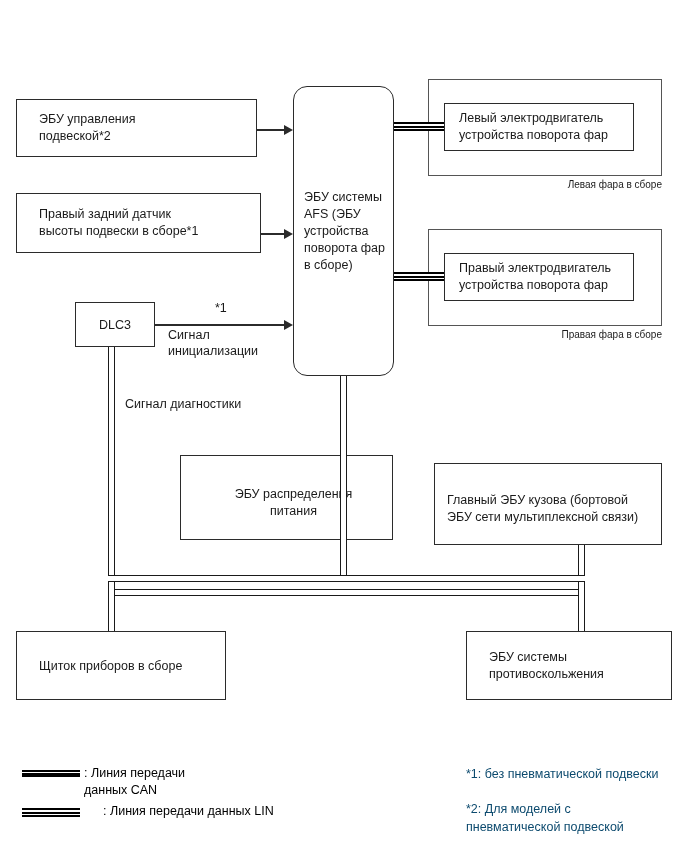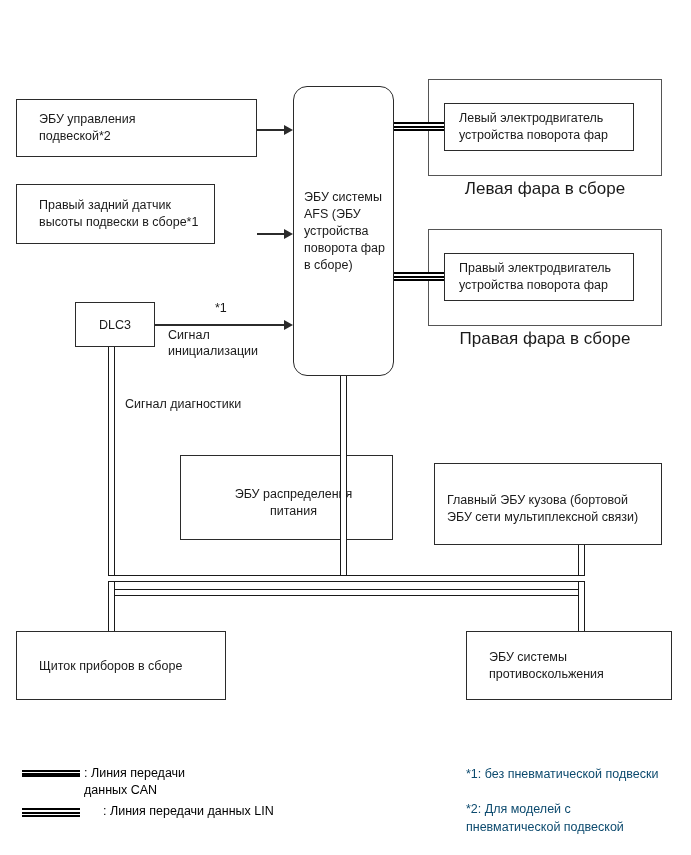--- a/index.html
+++ b/index.html
@@ -56,23 +56,23 @@
   .frame {
     position: absolute;
     border: 1px solid #555;
     background: #ffffff;
     box-sizing: border-box;
     z-index: 10;
   }
 
   .caption {
     position: absolute;
-    font-size: 17px;
+    font-size: 10px;
     color: #1a1a1a;
-    text-align: center;
+    text-align: right;
     z-index: 30;
   }
 
   
   .arrow-line {
     position: absolute;
     height: 1.5px;
     background: #2b2b2b;
     z-index: 15;
   }
@@ -226,21 +226,21 @@
   <div class="lin-h" style="left:390px; top:272px; width:56px;"></div>
 
   <div class="frame" style="left:428px; top:79px; width:234px; height:97px;"></div>
   <div class="frame" style="left:428px; top:229px; width:234px; height:97px;"></div>
 
   <div class="box pad-txt" style="left:16px; top:99px; width:241px; height:58px;">
     <span class="txt">ЭБУ управления
 подвеской*2</span>
   </div>
 
-  <div class="box pad-txt" style="left:16px; top:184px; width:199px; height:60px;">
+  <div class="box pad-txt" style="left:16px; top:193px; width:245px; height:60px;">
     <span class="txt">Правый задний датчик
 высоты подвески в сборе*1</span>
   </div>
 
   <div class="box rounded" style="left:293px; top:86px; width:101px; height:290px;">
     <span class="txt">ЭБУ системы
 AFS (ЭБУ
 устройства
 поворота фар
 в сборе)</span>

